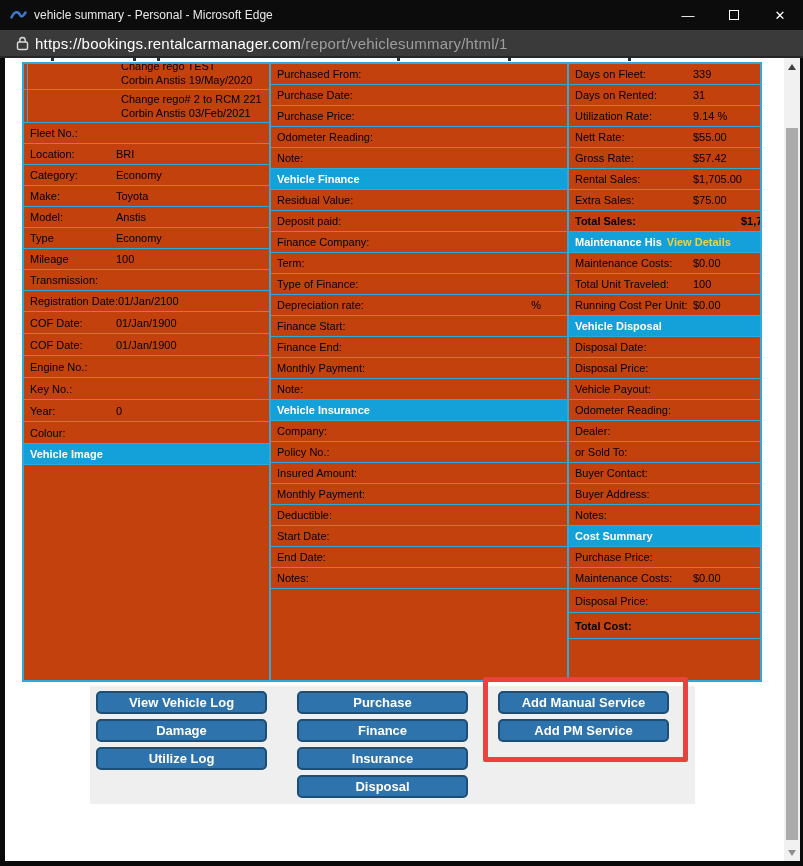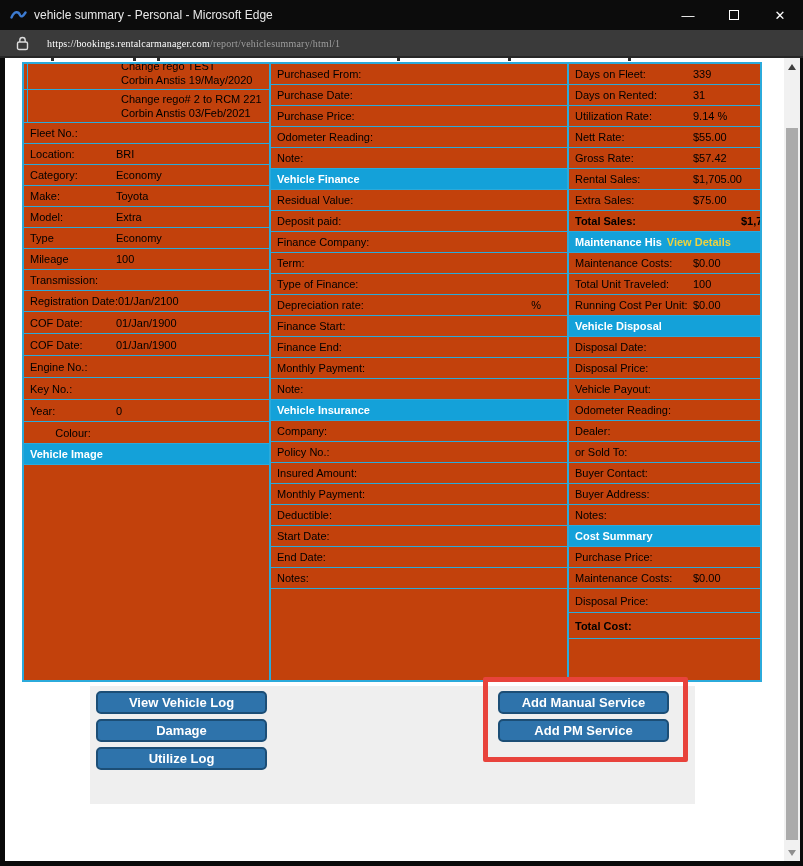--- a/index.html
+++ b/index.html
@@ -16,21 +16,21 @@
   .favicon{margin-left:10px;width:17px;height:16px;display:flex;align-items:center;}
   .title-text{margin-left:7px;white-space:nowrap;}
   .wincontrols{margin-left:auto;display:flex;height:30px;}
   .wbtn{width:46px;height:30px;display:flex;align-items:center;justify-content:center;
     color:#fff;font-size:13px;background:transparent;border:0;cursor:default;}
   .maxbox{width:10px;height:10px;border:1px solid #fff;display:inline-block;}
 
   .addressbar{position:absolute;left:0;top:30px;width:803px;height:28px;background:#3A3A3A;
     border-bottom:2px solid #262626;display:flex;align-items:center;}
   .lock{margin-left:16px;display:flex;align-items:center;}
-  .url{margin-left:18px;font-size:10px;white-space:nowrap;letter-spacing:0.2px;font-family:Liberation Serif, serif;}
+  .url{margin-left:6px;font-size:15px;white-space:nowrap;letter-spacing:0.2px;}
   .url .main{color:#FFFFFF;}
   .url .path{color:#9E9E9E;}
 
   
   .content{position:absolute;left:5px;top:58px;width:795px;height:803px;background:#fff;overflow:hidden;}
 
   .fragments{position:absolute;left:0;top:0;width:760px;height:4px;overflow:hidden;}
   .fragments span{position:absolute;top:0;width:3px;height:3px;background:#2d2d2d;display:block;}
 
   .vtable{position:absolute;left:17px;top:4px;width:740px;height:620px;border:2px solid var(--cyan);
@@ -137,21 +137,21 @@
         <div class="trow">
           <span class="lbl">Category:</span>
           <span class="val">Economy</span>
         </div>
         <div class="trow">
           <span class="lbl">Make:</span>
           <span class="val">Toyota</span>
         </div>
         <div class="trow">
           <span class="lbl">Model:</span>
-          <span class="val">Extra</span>
+          <span class="val">Anstis</span>
         </div>
         <div class="trow">
           <span class="lbl">Type</span>
           <span class="val">Economy</span>
         </div>
         <div class="trow">
           <span class="lbl">Mileage</span>
           <span class="val">100</span>
         </div>
         <div class="trow">
@@ -175,21 +175,21 @@
           <span class="val"></span>
         </div>
         <div class="trow" style="height: 22px;">
           <span class="lbl">Key No.:</span>
           <span class="val"></span>
         </div>
         <div class="trow" style="height: 22px;">
           <span class="lbl">Year:</span>
           <span class="val">0</span>
         </div>
-        <div class="trow" style="height: 22px; text-align: center;">
+        <div class="trow" style="height: 22px;">
           <span class="lbl">Colour:</span>
           <span class="val"></span>
         </div>
         <div class="trow theader">
           <span>Vehicle Image</span>
         </div>
         <div class="trow fill"></div>
       </div>
     <div class="tcol c-mid">
         <div class="trow">
@@ -401,20 +401,26 @@
         </div>
         <div class="trow fill"></div>
       </div>
   </div>
 
   <div class="panel">
     <div class="btncol b1">
         <button class="btn">View Vehicle Log</button>
         <button class="btn">Damage</button>
         <button class="btn">Utilize Log</button>
+      </div>
+    <div class="btncol b2">
+        <button class="btn">Purchase</button>
+        <button class="btn">Finance</button>
+        <button class="btn">Insurance</button>
+        <button class="btn">Disposal</button>
       </div>
     <div class="btncol b3">
         <button class="btn">Add Manual Service</button>
         <button class="btn">Add PM Service</button>
       </div>
   </div>
 
   <div class="redbox"></div>
 
   <div class="scrollbar">

